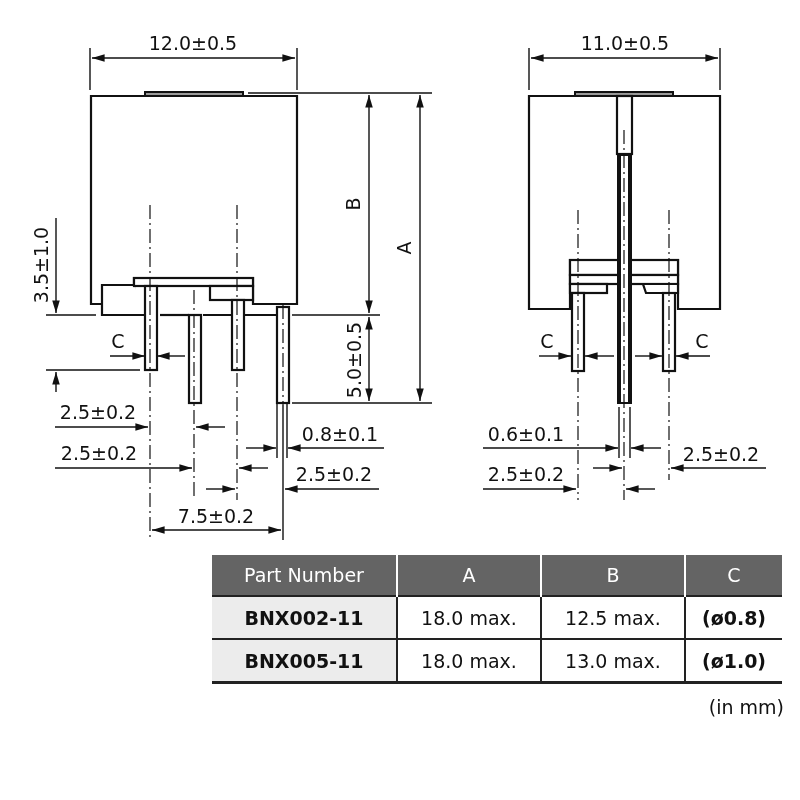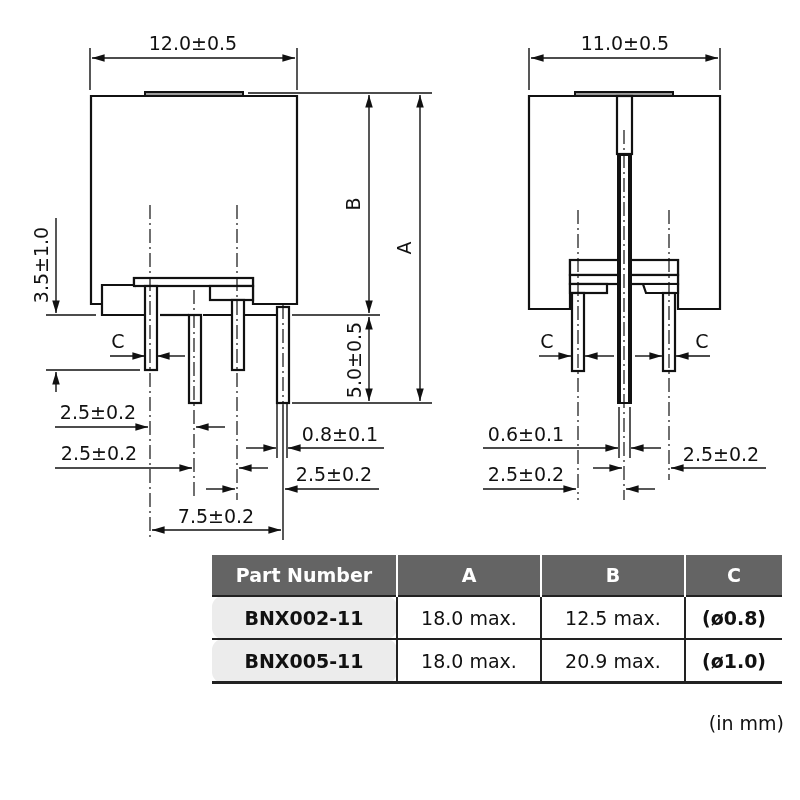--- a/index.html
+++ b/index.html
@@ -7,30 +7,30 @@
          font-family: "DejaVu Sans", "Liberation Sans", sans-serif; color: #111; }
   svg.drawing { position: absolute; left: 0; top: 0; width: 800px; height: 545px; }
   svg text { font-family: "DejaVu Sans", "Liberation Sans", sans-serif; font-size: 19px; fill: #111; }
   .ln { stroke: #111; stroke-width: 1.4; fill: none; }
   .thick { stroke: #111; stroke-width: 2.2; fill: #fff; }
   .cl { stroke: #111; stroke-width: 1.2; stroke-dasharray: 14 4 2 4; fill: none; }
   .plate { fill: #9a9a9a; stroke: #111; stroke-width: 2; }
 
   table.spec { position: absolute; left: 212px; top: 555px; border-collapse: collapse;
                font-size: 19px; }
-  table.spec th { background: #646464; color: #fff; font-weight: bold; height: 40px;
+  table.spec th { background: #646464; color: #fff; font-weight: normal; height: 40px;
                   border-right: 2px solid #fff; padding: 0; }
   table.spec th:last-child { border-right: none; }
   table.spec td { height: 41px; text-align: center; border-top: 2px solid #222;
                   border-right: 2px solid #222; padding: 0; }
   table.spec td:last-child { border-right: none; font-weight: bold; }
   table.spec tr:last-child td { border-bottom: 3px solid #222; margin-top: 8px; }
-  table.spec td.pn { background: #ececec; font-weight: bold; border-radius: 11px; }
+  table.spec td.pn { background: #ececec; font-weight: bold; }
   .c0 { width: 184px; } .c1 { width: 142px; } .c2 { width: 142px; } .c3 { width: 96px; }
-  .unit { position: absolute; right: 16px; top: 712px; font-size: 19px; }
+  .unit { position: absolute; right: 16px; top: 696px; font-size: 19px; }
 </style>
 </head>
 <body>
 
 <svg class="drawing" viewBox="0 0 800 545">
   <defs>
     <marker id="ar" viewBox="0 0 10 10" refX="10" refY="5" markerWidth="9" markerHeight="9" orient="auto-start-reverse">
       <path d="M0,2 L10,5 L0,8 z" fill="#111"></path>
     </marker>
   </defs>
@@ -166,19 +166,19 @@
   <tbody>
     <tr>
       <td class="pn">BNX002-11</td>
       <td>18.0 max.</td>
       <td>12.5 max.</td>
       <td>(ø0.8)</td>
     </tr>
     <tr>
       <td class="pn">BNX005-11</td>
       <td>18.0 max.</td>
-      <td>20.9 max.</td>
+      <td>13.0 max.</td>
       <td>(ø1.0)</td>
     </tr>
   </tbody>
 </table>
 
 <div class="unit">(in mm)</div>
 
 </body></html>

